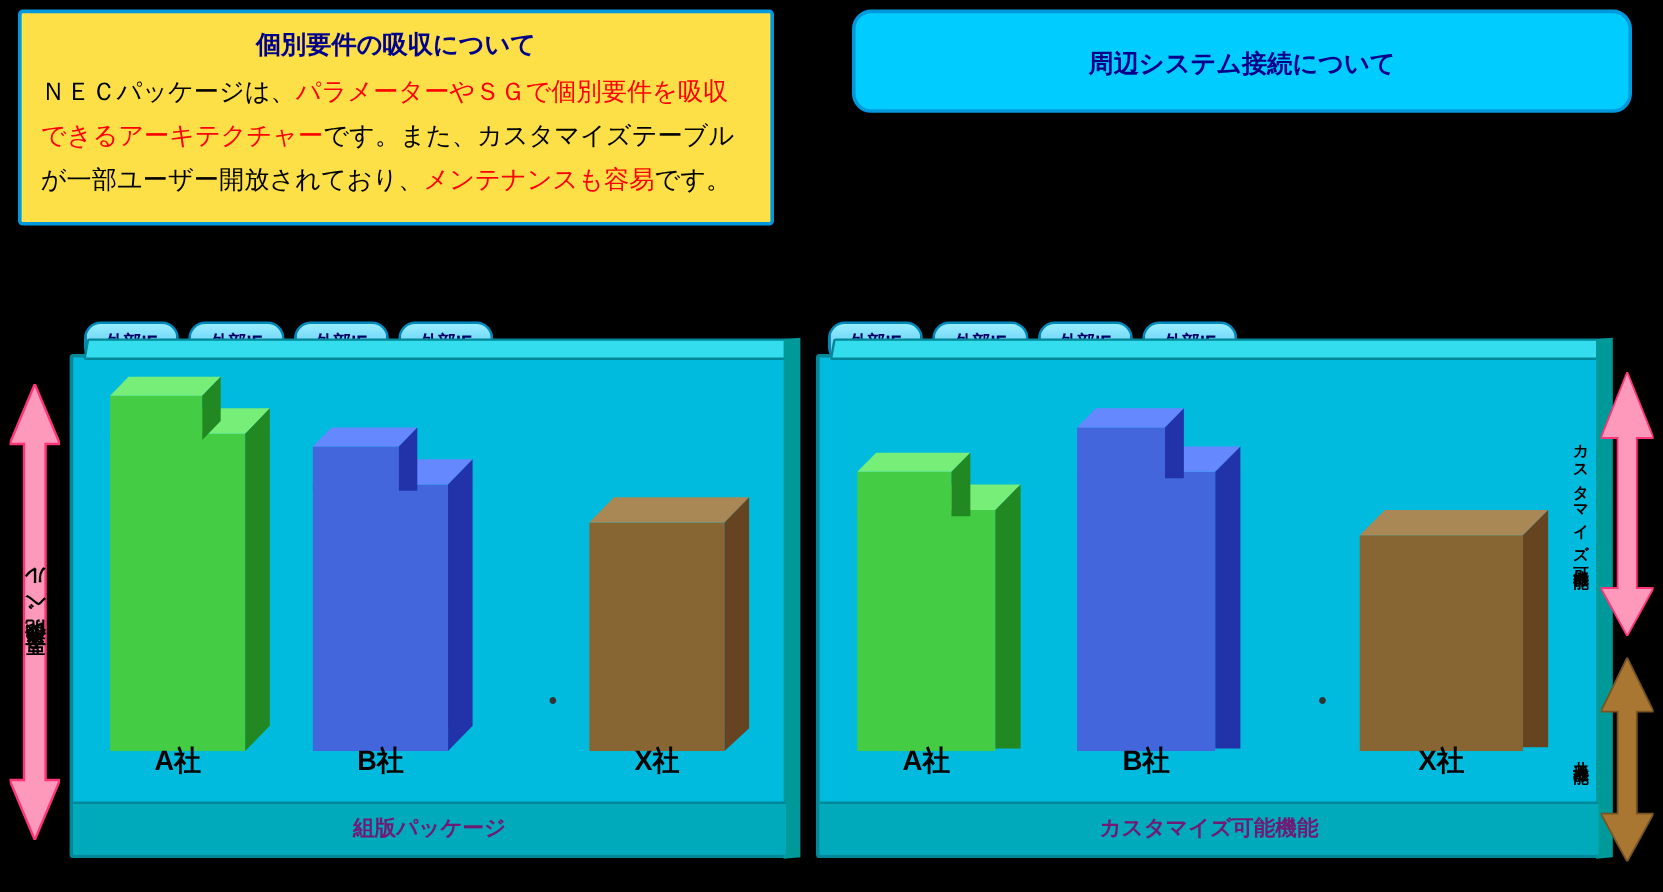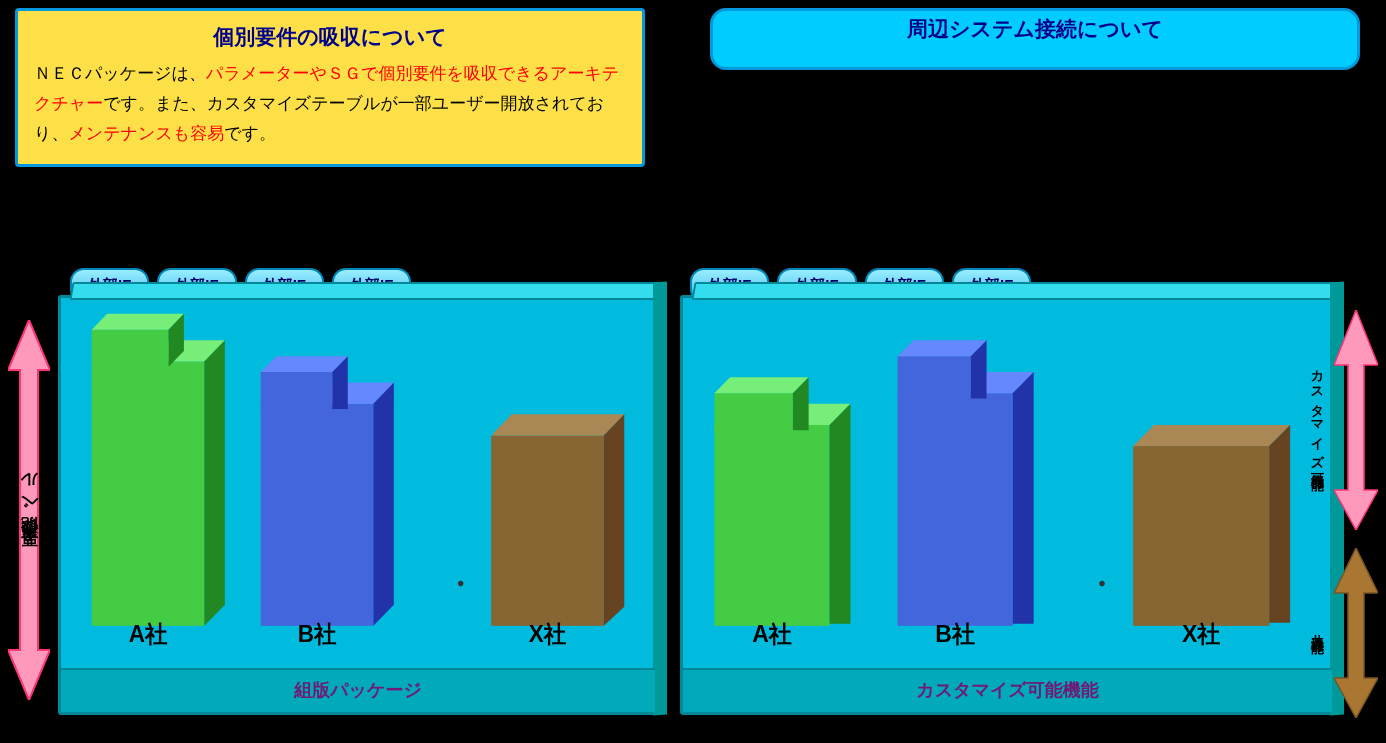--- a/index.html
+++ b/index.html
@@ -36,34 +36,34 @@
       border: 3px solid #0099dd;
     }
 
     .box-right {
       position: absolute;
       top: 8px;
       left: 710px;
       width: 650px;
       background: #00ccff;
       border-radius: 16px;
-      padding: 4px 16px 16px;
+      padding: 28px 16px 16px;
       border: 3px solid #0099dd;
     }
 
     .box-title {
       text-align: center;
       font-size: 21px;
       font-weight: bold;
       color: #00008b;
       margin-bottom: 8px;
     }
 
     .box-body {
-      font-size: 17px;
+      font-size: 21px;
       line-height: 1.75;
       color: #000;
     }
 
     
     .left-vert-arrow {
       position: absolute;
       left: 8px;
       top: 320px;
       bottom: 30px;

